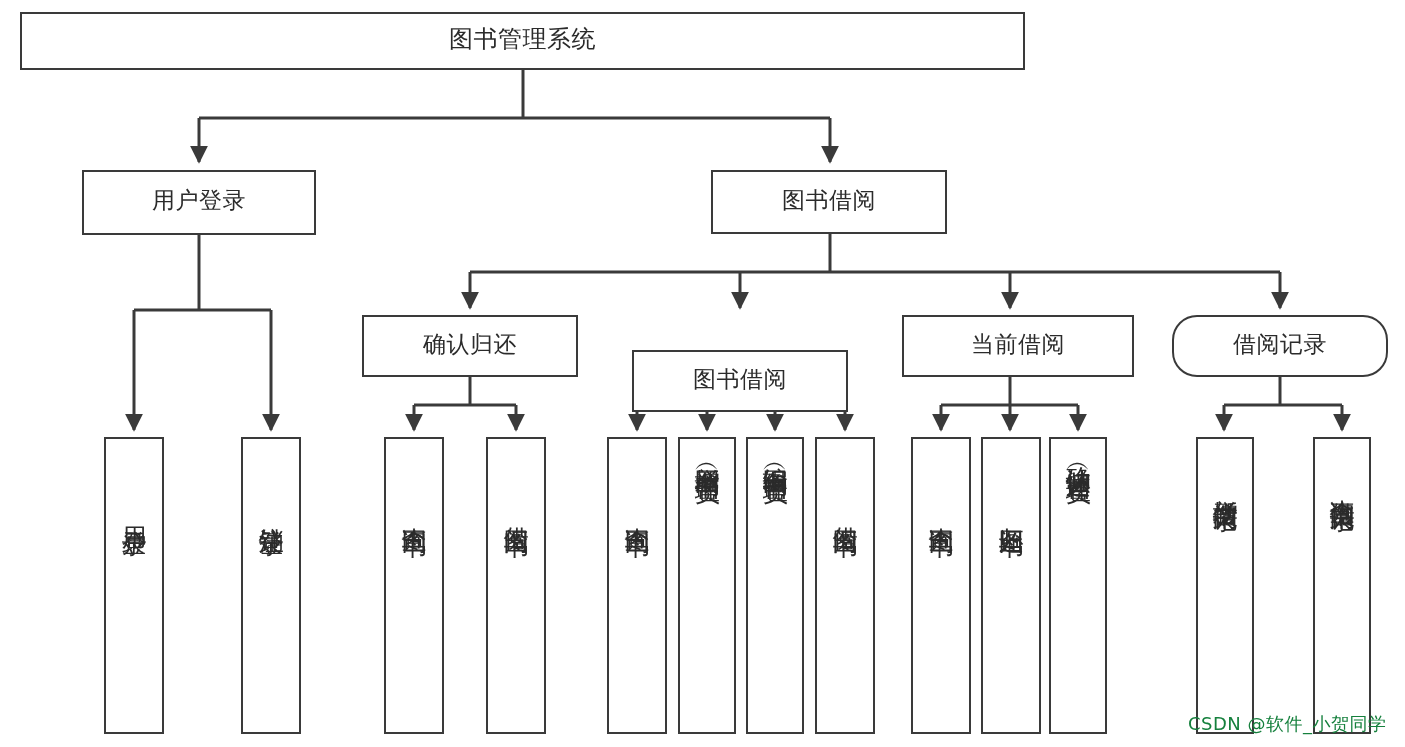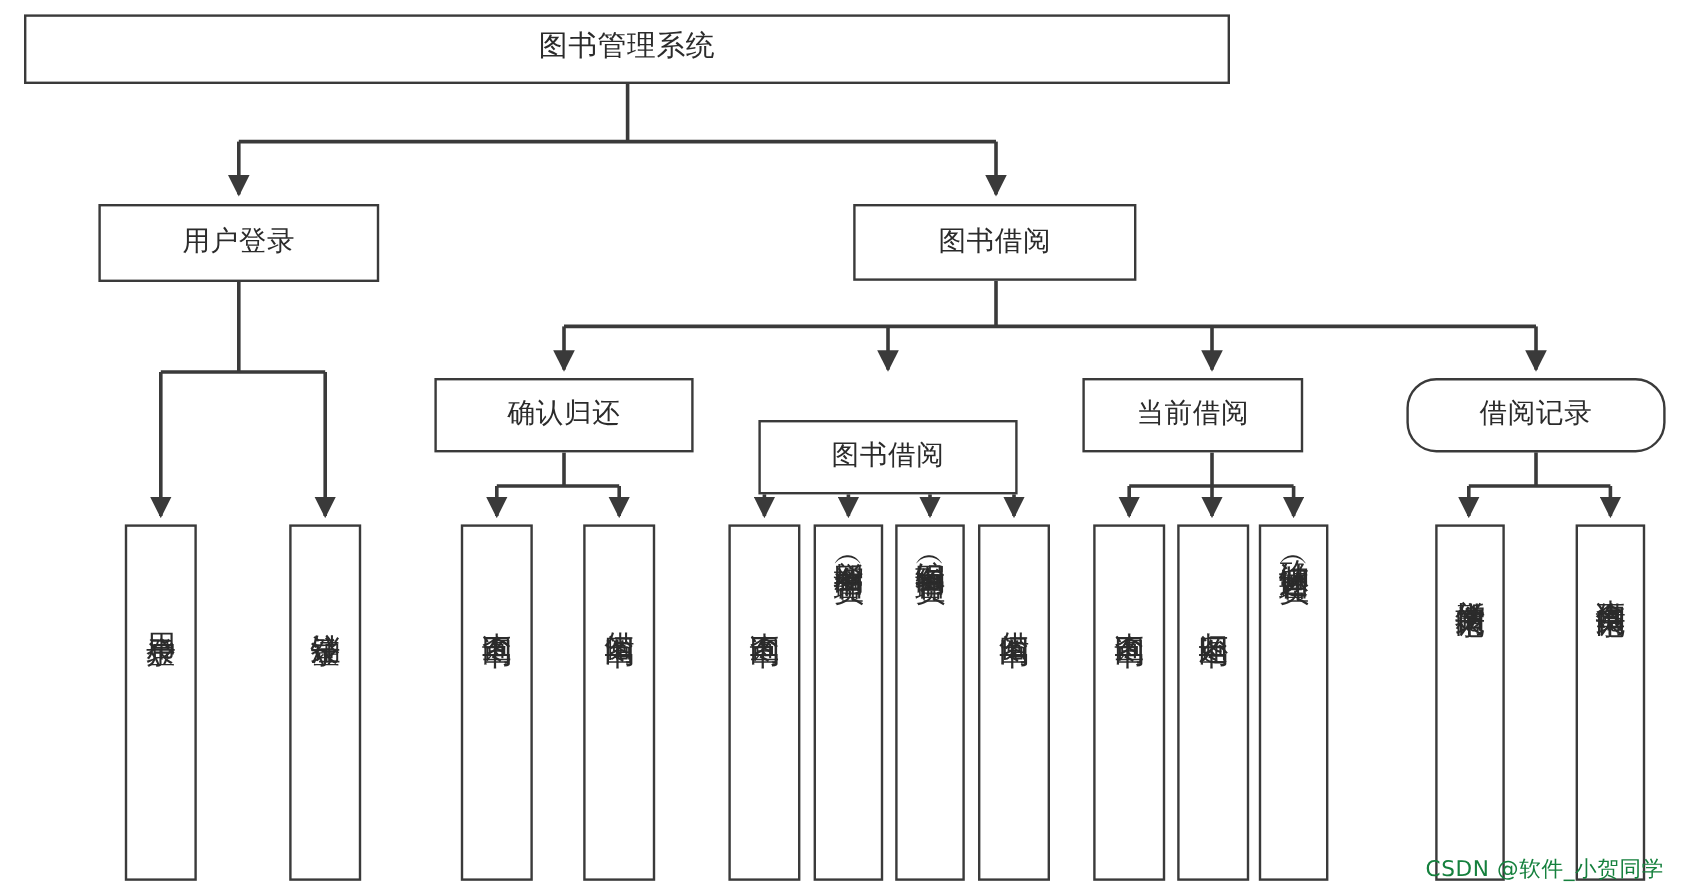--- a/index.html
+++ b/index.html
@@ -135,21 +135,21 @@
   <div class="node horiz" style="left:711px; top:170px; width:236px; height:64px;">
     <span class="label">图书借阅</span>
   </div>
 
   <div class="node horiz" style="left:362px; top:315px; width:216px; height:62px;">
     <span class="label">确认归还</span>
   </div>
   <div class="node horiz" style="left:632px; top:315px; width:216px; height:62px;margin-top:35px;">
     <span class="label">图书借阅</span>
   </div>
-  <div class="node horiz" style="left:902px; top:315px; width:184px; height:62px;text-align:center;">
+  <div class="node horiz" style="left:902px; top:315px; width:232px; height:62px;text-align:center;">
     <span class="label">当前借阅</span>
   </div>
   <div class="node horiz" style="left:1172px; top:315px; width:216px; height:62px;border-radius:25px;">
     <span class="label">借阅记录</span>
   </div>
 
   <div class="node vert" style="left:104px; top:437px; width:60px; height:297px; padding-top:68px;">
     <span class="label">用户登录</span>
   </div>
   <div class="node vert" style="left:241px; top:437px; width:60px; height:297px; padding-top:68px;">

